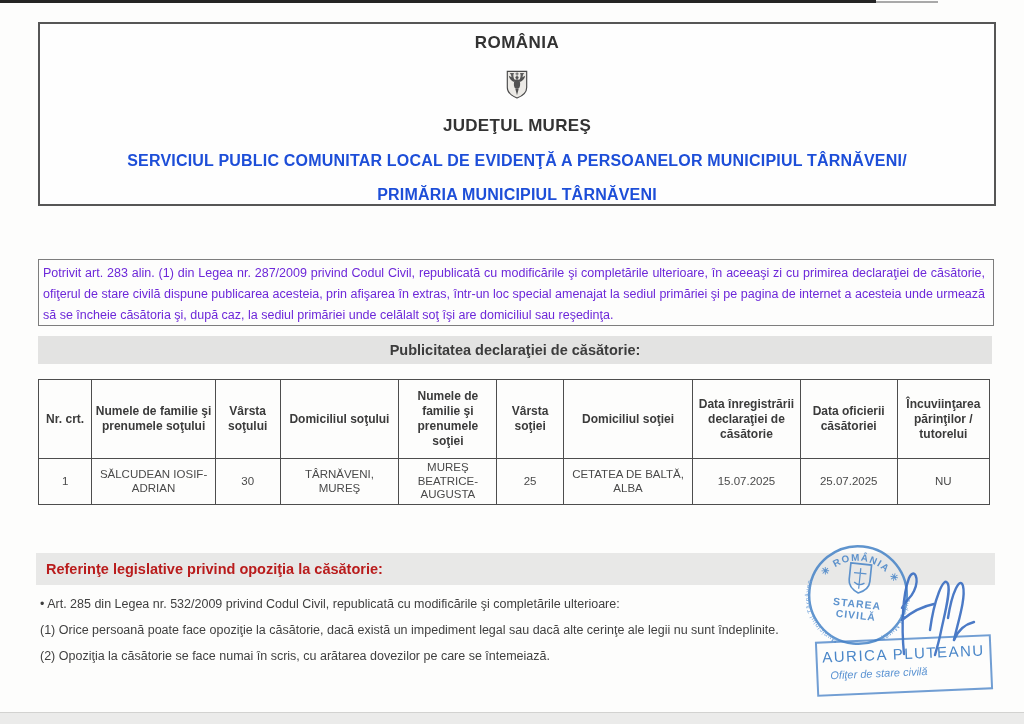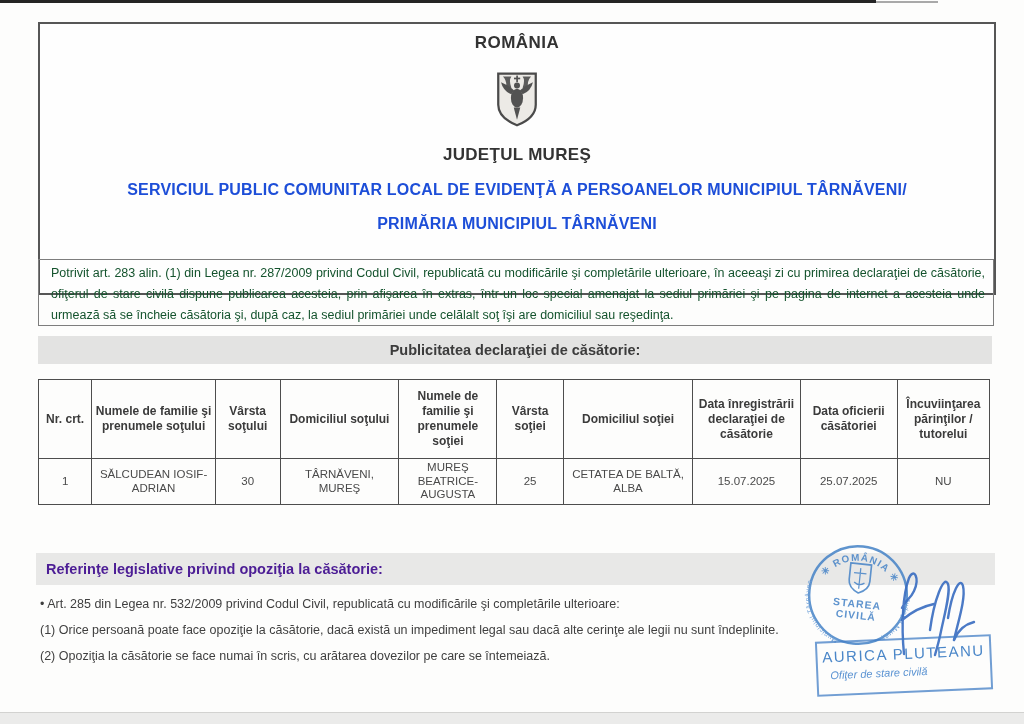--- a/index.html
+++ b/index.html
@@ -12,36 +12,36 @@
     overflow: hidden;
   }
   .abs { position: absolute; }
 
   
   .scan-line-dark { left: 0; top: 0; width: 876px; height: 3px; background: #242424; }
   .scan-line-light { left: 876px; top: 1px; width: 62px; height: 2px; background: #a9a9a9; }
 
   
   .header-box {
-    left: 38px; top: 22px; width: 958px; height: 273px;
+    left: 38px; top: 22px; width: 958px; height: 184px;
     border: 2px solid #565656;
     display: flex; flex-direction: column; align-items: center;
     padding-top: 9px; gap: 16px;
     background: #fefefe;
   }
   .h-country { font-size: 17px; font-weight: bold; color: #333; letter-spacing: .5px; }
   .h-county  { font-size: 17px; font-weight: bold; color: #333; letter-spacing: .3px; }
   .h-line    { font-size: 16px; font-weight: bold; color: #1d4ed8; letter-spacing: .2px; }
 
   
   .legal-box {
     left: 38px; top: 259px; width: 956px; height: 67px;
     border: 1px solid #7d7d7d;
-    padding: 3px 8px 0 12px;
-    font-size: 12.5px; line-height: 21px; color: #14532d;
+    padding: 3px 8px 0 4px;
+    font-size: 12.5px; line-height: 21px; color: #6d28d9;
     text-align: justify;
   }
 
   
   .banner {
     left: 38px; top: 336px; width: 954px; height: 28px;
     background: #e3e3e2;
     font-size: 14.5px; font-weight: bold; color: #3c3c3c;
     text-align: center; line-height: 28px;
   }
@@ -57,21 +57,21 @@
     padding: 2px 3px;
     overflow: hidden;
   }
   .decl-table th { height: 79px; font-size: 12px; font-weight: bold; color: #3b3b3b; line-height: 15px; font-weight: 600;}
   .decl-table td { height: 46px; font-size: 11.5px; color: #4a4a4a; line-height: 13.5px; }
 
   
   .ref-band {
     left: 36px; top: 553px; width: 959px; height: 32px;
     background: #e8e8e7;
-    font-size: 14.5px; font-weight: bold; color: #4c1d95;
+    font-size: 14.5px; font-weight: bold; color: #b91c1c;
     line-height: 32px; padding-left: 10px;
   }
   .ref-lines { left: 40px; top: 597px; width: 782px; font-size: 12.5px; color: #3f3f3f; }
   .ref-lines .ref-line { margin-bottom: 11px; line-height: 15px; }
 
   
   .round-stamp { left: 804px; top: 541px; width: 108px; height: 108px; opacity: .88; }
   .signature   { left: 888px; top: 558px; width: 92px; height: 102px; opacity: .92; }
   .name-stamp {
     left: 816px; top: 638px; width: 176px; height: 55px;

